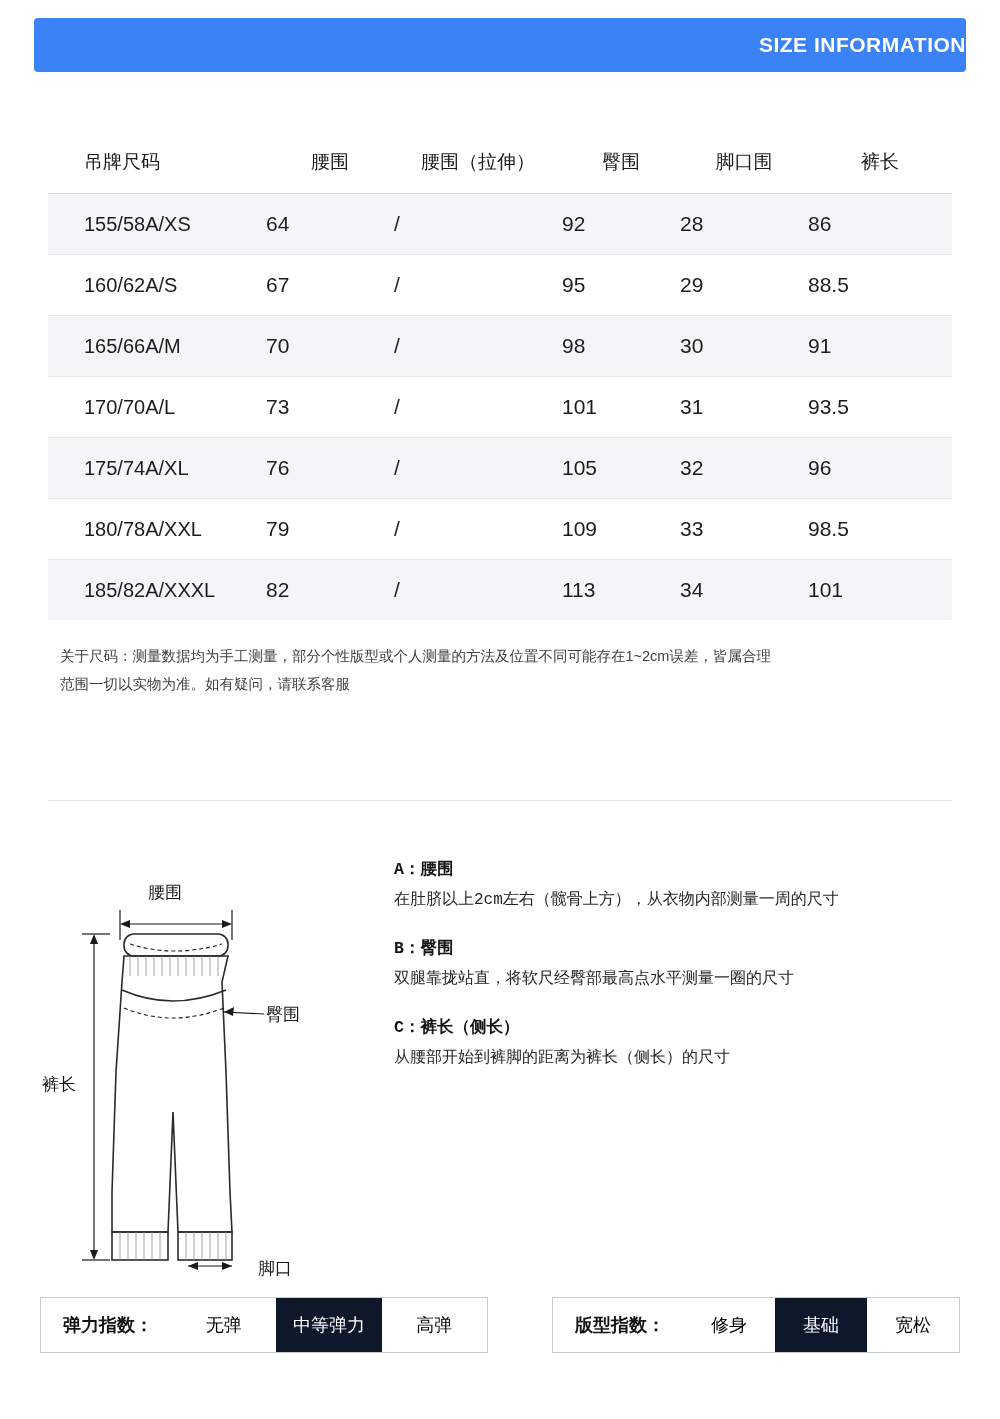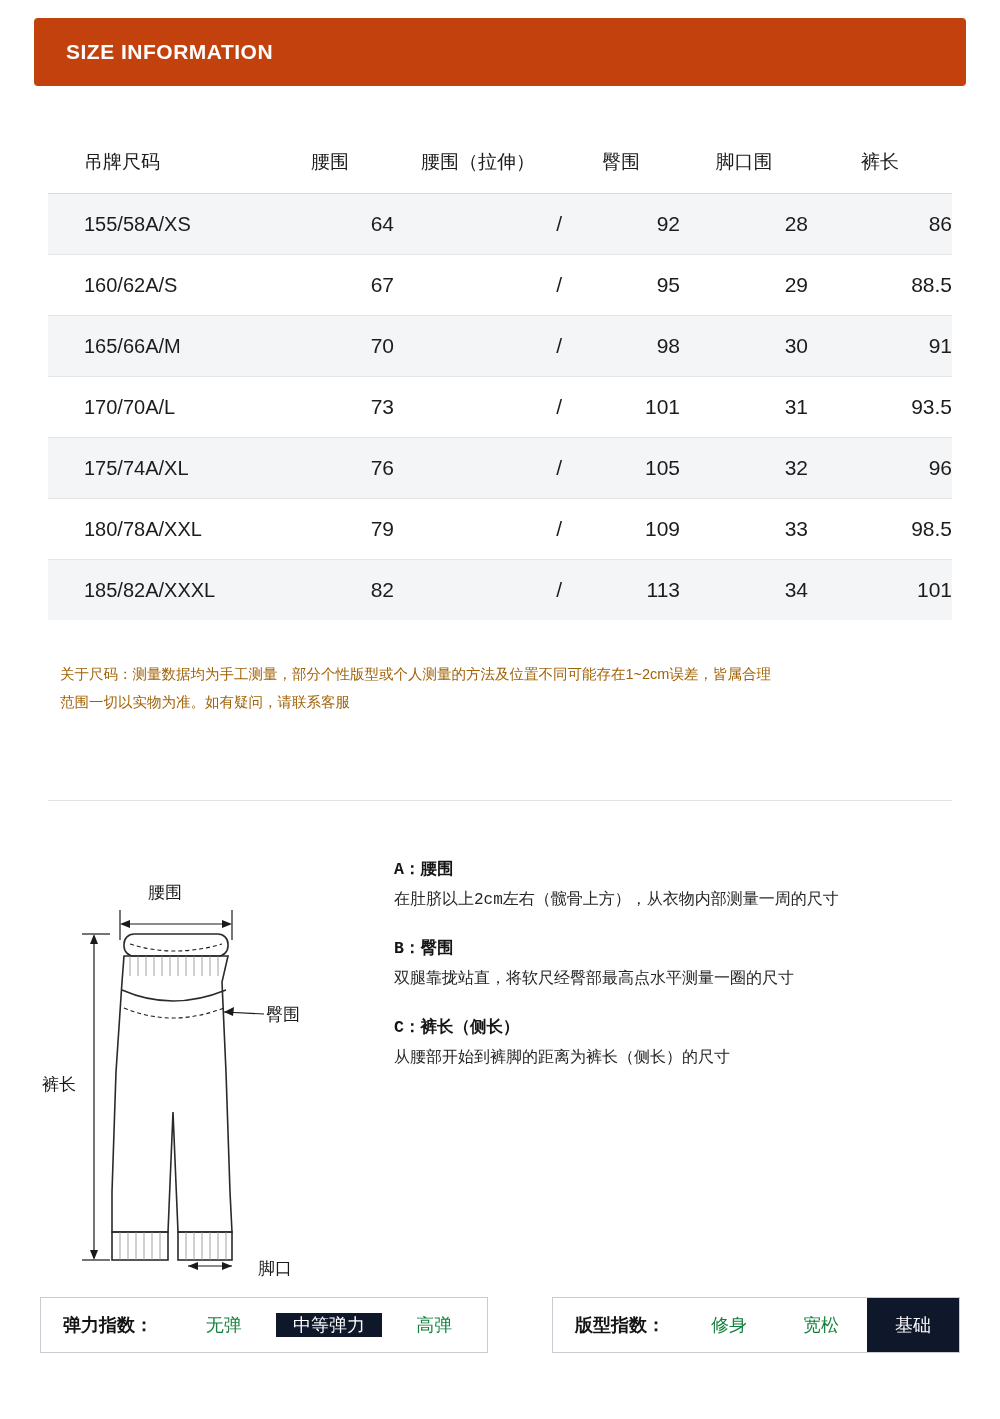--- a/index.html
+++ b/index.html
@@ -20,25 +20,26 @@
     height: 1419px;
     position: relative;
   }
 
   
   .banner {
     position: absolute;
     left: 34px;
     top: 18px;
     width: 932px;
-    height: 68px;
-    background: #c2410c;
+    height: 54px;
+    background: #3b82f6;
     border-radius: 4px;
     display: flex;
     align-items: center;
+    justify-content: flex-end;
   }
   .banner-title {
     color: #ffffff;
     font-size: 21px;
     font-weight: bold;
     letter-spacing: 0.5px;
     margin-left: 32px;
   }
 
   
@@ -61,43 +62,43 @@
     font-size: 19px;
     font-weight: normal;
     color: #1c1c1c;
     padding: 16px 0 18px 0;
     text-align: center;
     border-bottom: 1px solid #d8d8d8;
   }
   .size-table th.first { text-align: left; padding-left: 36px; }
   .size-table td {
     font-size: 21px;
-    text-align: right;
+    text-align: left;
     padding: 18px 0;
     color: #1c1c1c;
     border-bottom: 1px solid #e6e6e6;
   }
   .size-table td.first {
     text-align: left;
     padding-left: 36px;
     font-size: 20px;
   }
   .size-table tbody tr:nth-child(odd) td { background: #f4f5f7; }
   .size-table tbody tr:nth-child(even) td { background: #ffffff; }
   .size-table tbody tr:last-child td { border-bottom: none; }
 
   
   .note {
     position: absolute;
     left: 60px;
-    top: 660px;
+    top: 642px;
     width: 890px;
     font-size: 14.5px;
     line-height: 28px;
-    color: #a16207;
+    color: #404040;
   }
 
   
   .divider {
     position: absolute;
     left: 48px;
     top: 800px;
     width: 904px;
     height: 1px;
     background: #e2e2e2;
@@ -144,38 +145,38 @@
     justify-content: space-between;
   }
   .index-box {
     border: 1px solid #c9ccd2;
     height: 56px;
     display: flex;
     align-items: stretch;
     background: #ffffff;
     box-sizing: border-box;
   }
-  .index-box.left { width: 448px; align-items: center; }
+  .index-box.left { width: 448px; }
   .index-box.right { width: 408px; }
   .index-label {
     display: flex;
     align-items: center;
     padding: 0 18px 0 22px;
     font-size: 18px;
     font-weight: bold;
     color: #141414;
     white-space: nowrap;
   }
   .index-opt {
     flex: 1;
     display: flex;
     align-items: center;
     justify-content: center;
     font-size: 18px;
-    color: #15803d;
+    color: #000000;
   }
   .index-opt.active {
     background: #0f172a;
     color: #ffffff;
     font-weight: normal;
   }
 </style>
 </head>
 <body>
 
@@ -371,19 +372,19 @@
     <div class="index-box left">
       <div class="index-label">弹力指数：</div>
       <div class="index-opt">无弹</div>
       <div class="index-opt active">中等弹力</div>
       <div class="index-opt">高弹</div>
     </div>
 
     <div class="index-box right">
       <div class="index-label">版型指数：</div>
       <div class="index-opt">修身</div>
+      <div class="index-opt active">基础</div>
       <div class="index-opt">宽松</div>
-      <div class="index-opt active">基础</div>
     </div>
 
   </div>
 
 </div>
 
 </body></html>

